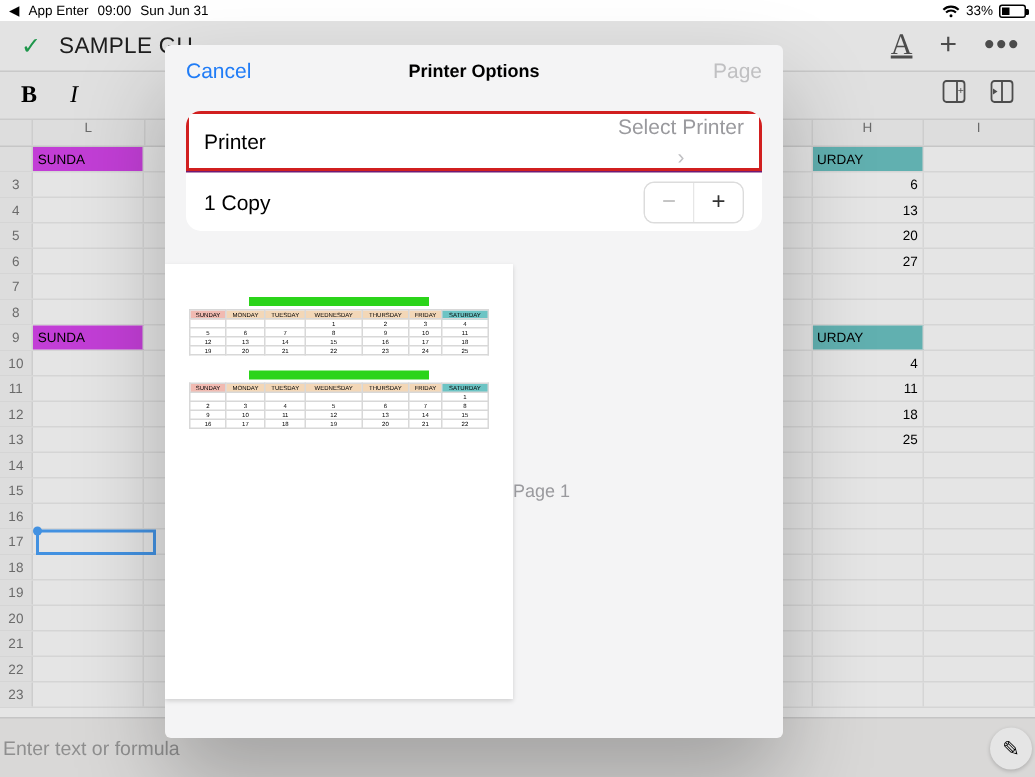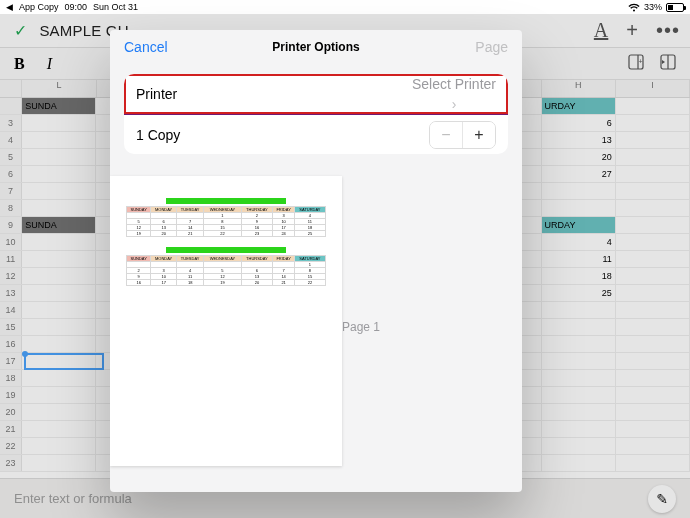--- a/index.html
+++ b/index.html
@@ -32,29 +32,29 @@
 
   
   .sheet { position: relative; height: calc(518px - 14px - 34px - 32px - 40px); background:#fff; }
   .col-headers { display:flex; height:18px; background:#f7f7f7; border-bottom:1px solid #ddd; }
   .col-headers div { width:80px; text-align:center; font-size:9px; color:#777; border-right:1px solid #e5e5e5; }
   .col-headers div.corner { width:24px; }
   .rows { }
   .row { display:flex; height:17px; border-bottom:1px solid #eee; }
   .row .rn { width:24px; font-size:9px; text-align:center; color:#777; background:#f7f7f7; border-right:1px solid #e5e5e5; display:flex; align-items:center; justify-content:center;}
   .row .cell { width:80px; border-right:1px solid #eee; font-size:9px; padding:1px 3px; overflow:hidden; white-space:nowrap; display:flex; align-items:center;}
-  .sun { background:#737373; }
+  .sun { background:#d946ef; }
   .sat { background:#6cc4c4; color:#000; }
   .cell.num { justify-content:flex-end; }
   .hdr-row .cell { font-weight:400; }
   .sel-cell { position:absolute; top: calc(18px + 17px*15); left: calc(24px + 80px*0); width:80px; height:17px; border:2px solid #4aa2fb; }
   .sel-cell::before { content:""; position:absolute; left:-4px; top:-4px; width:6px; height:6px; background:#4aa2fb; border-radius:50%; }
 
   
-  .formula-bar { position:absolute; bottom:0; left:0; right:0; height:40px; background:#f2f1f0; display:flex; align-items:center; padding:0 14px; border-top:1px solid #dcdcdc;}
+  .formula-bar { position:absolute; bottom:0; left:0; right:0; height:40px; background:#f2f1f0; display:flex; align-items:center; padding:0 2px; border-top:1px solid #dcdcdc;}
   .formula-bar .ph { color:#a0a0a0; font-size:13px; }
   .formula-bar .pen { margin-left:auto; width:28px; height:28px; border-radius:14px; background:#fff; box-shadow:0 1px 3px rgba(0,0,0,.2); display:flex; align-items:center; justify-content:center; font-size:14px;}
 
   
   .dim { position:absolute; top:14px; left:0; right:0; bottom:0; background: rgba(0,0,0,.10); }
 
   
   .modal { position:absolute; top:30px; left:110px; width:412px; height:462px; background:#f4f4f5; border-radius:4px; box-shadow: 0 30px 60px rgba(0,0,0,.25); overflow:hidden; display:flex; flex-direction:column; }
   .modal-header { height:34px; display:flex; align-items:center; padding:0 14px; }
   .modal-header .cancel { color:#207cf6; font-size:14px;}
@@ -85,23 +85,23 @@
   .page-label { margin-top:12px; font-size:12px; color:#9a9a9e; }
 
   .chev { font-size:14px; color:#c0c0c3; }
 </style>
 </head>
 <body>
 
 <div class="status-bar">
   <div class="left">
     <span>◀</span>
-    <span>App Copy</span>
+    <span>App Enter</span>
     <span>09:00</span>
-    <span>Sun Oct 31</span>
+    <span>Sun Jun 31</span>
   </div>
   <div class="right">
     <svg class="wifi-svg" viewBox="0 0 12 9">
         <path d="M6 8.5a1 1 0 100-2 1 1 0 000 2zM2.2 4.8a5.5 5.5 0 017.6 0l-1 1a4 4 0 00-5.6 0l-1-1zM.4 3a8 8 0 0111.2 0l-1 1a6.5 6.5 0 00-9.2 0l-1-1z" fill="#000"></path>
       </svg>
     <span>33%</span>
     <span class="battery-icon">
         <span class="battery-fill"></span>
       </span>
   </div>

